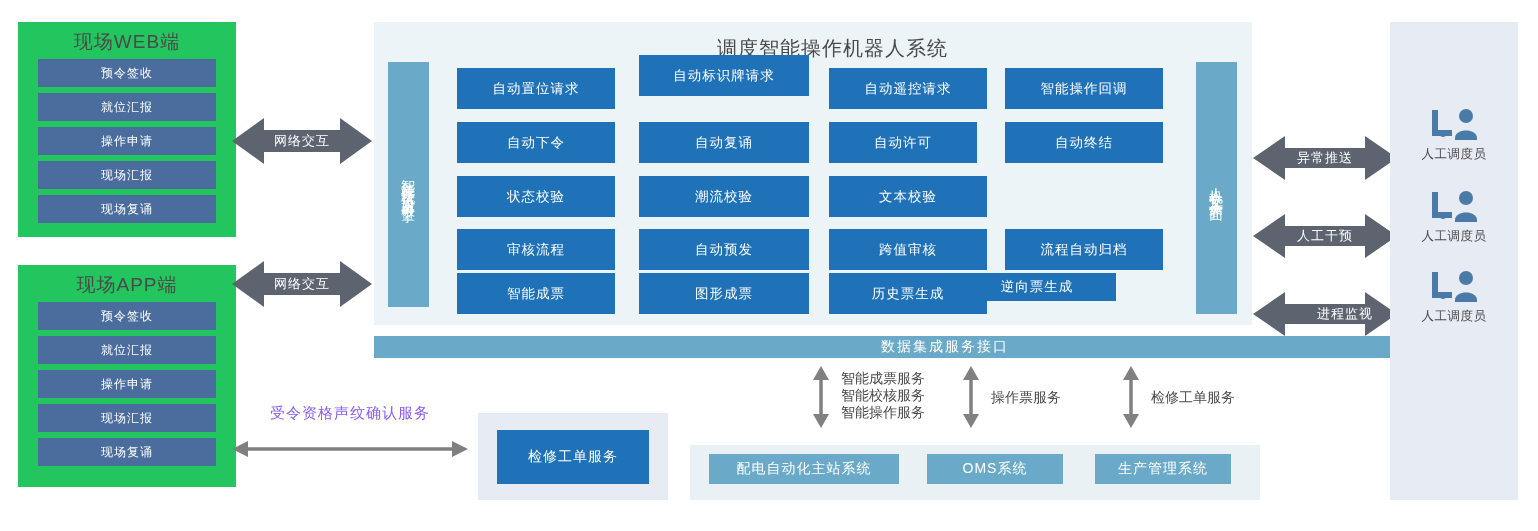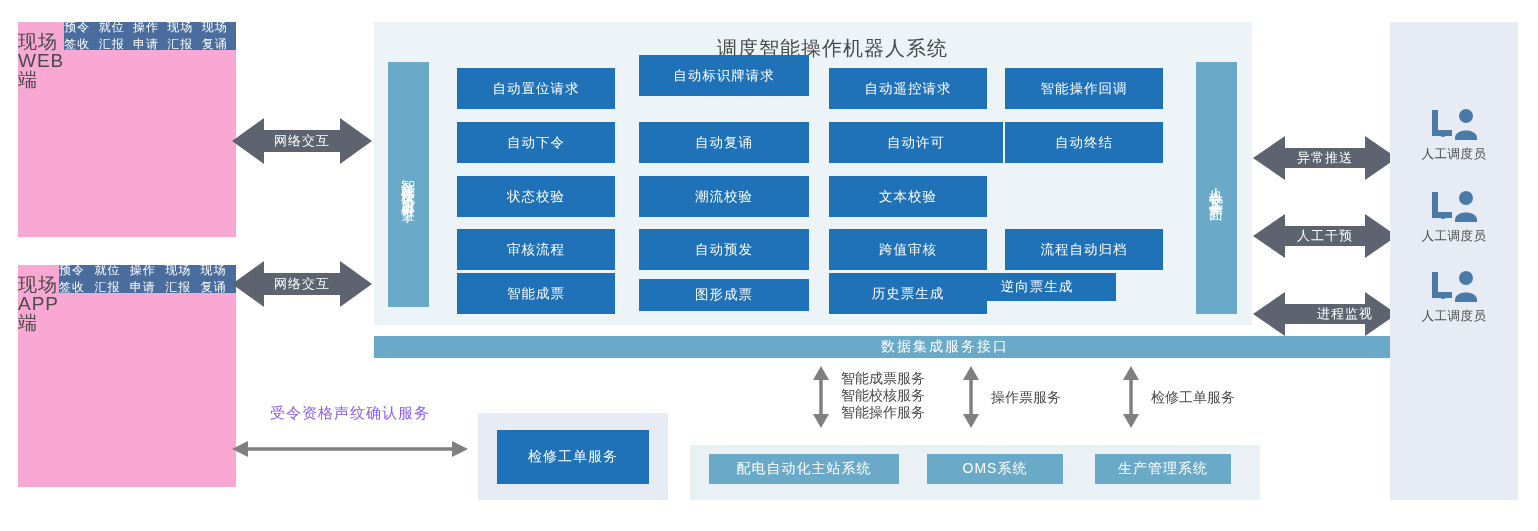--- a/index.html
+++ b/index.html
@@ -5,21 +5,21 @@
   html,body{margin:0;padding:0;background:#ffffff;}
   body{
     width:1538px;height:531px;position:relative;overflow:hidden;
     font-family:"Liberation Sans","DejaVu Sans",sans-serif;
     color:#3f3f3f;
   }
   .abs{position:absolute;box-sizing:border-box;}
 
   
   .client-panel{
-    background:#f9a8d4;display:flex;flex-direction:row;align-items:flex-start;
+    background:#22c55e;display:flex;flex-direction:column;align-items:center;
   }
   .client-title{
     font-size:19px;color:#4a4a4a;letter-spacing:1px;
     margin-top:10px;margin-bottom:8px;line-height:1;
   }
   .client-btn{
     width:178px;height:28px;background:#4a6d9e;color:#ffffff;
     font-size:12px;display:flex;align-items:center;justify-content:center;
     margin-bottom:6px;letter-spacing:1px;
   }
@@ -122,34 +122,34 @@
 
 <div class="abs vbar" style="left:1196px;top:62px;width:41px;height:252px;">人机交互工作界面</div>
 
 <div class="tile" style="left:457px;top:68px;width:158px;height:41px;">自动置位请求</div>
 <div class="tile" style="left:639px;top:55px;width:170px;height:41px;">自动标识牌请求</div>
 <div class="tile" style="left:829px;top:68px;width:158px;height:41px;">自动遥控请求</div>
 <div class="tile" style="left:1005px;top:68px;width:158px;height:41px;">智能操作回调</div>
 
 <div class="tile" style="left:457px;top:122px;width:158px;height:41px;">自动下令</div>
 <div class="tile" style="left:639px;top:122px;width:170px;height:41px;">自动复诵</div>
-<div class="tile" style="left:829px;top:122px;width:174px;height:41px;">自动许可</div>
+<div class="tile" style="left:829px;top:122px;width:148px;height:41px;">自动许可</div>
 <div class="tile" style="left:1005px;top:122px;width:158px;height:41px;">自动终结</div>
 
 <div class="tile" style="left:457px;top:176px;width:158px;height:41px;">状态校验</div>
 <div class="tile" style="left:639px;top:176px;width:170px;height:41px;">潮流校验</div>
 <div class="tile" style="left:829px;top:176px;width:158px;height:41px;">文本校验</div>
 
 <div class="tile" style="left:457px;top:229px;width:158px;height:41px;">审核流程</div>
 <div class="tile" style="left:639px;top:229px;width:170px;height:41px;">自动预发</div>
 <div class="tile" style="left:829px;top:229px;width:158px;height:41px;">跨值审核</div>
 <div class="tile" style="left:1005px;top:229px;width:158px;height:41px;">流程自动归档</div>
 
 <div class="tile" style="left:457px;top:273px;width:158px;height:41px;">智能成票</div>
-<div class="tile" style="left:639px;top:279px;width:170px;height:32px;">图形成票</div>
+<div class="tile" style="left:639px;top:273px;width:170px;height:41px;">图形成票</div>
 <div class="tile" style="left:829px;top:273px;width:158px;height:41px;">历史票生成</div>
 <div class="tile" style="left:958px;top:273px;width:158px;height:28px;font-family:Liberation Mono, monospace;">逆向票生成</div>
 
 <div class="abs intbar" style="left:374px;top:336px;width:1142px;height:22px;">数据集成服务接口</div>
 
 <div class="dbl-arrow" style="left:1253px;top:132px;width:144px;height:52px;">
   <svg width="144" height="52" viewBox="0 0 144 52">
     <polygon points="0,26 32,4 32,16 112,16 112,4 144,26 112,48 112,36 32,36 32,48" fill="#5d6470"></polygon>
   </svg>
   <span class="lbl">异常推送</span>

